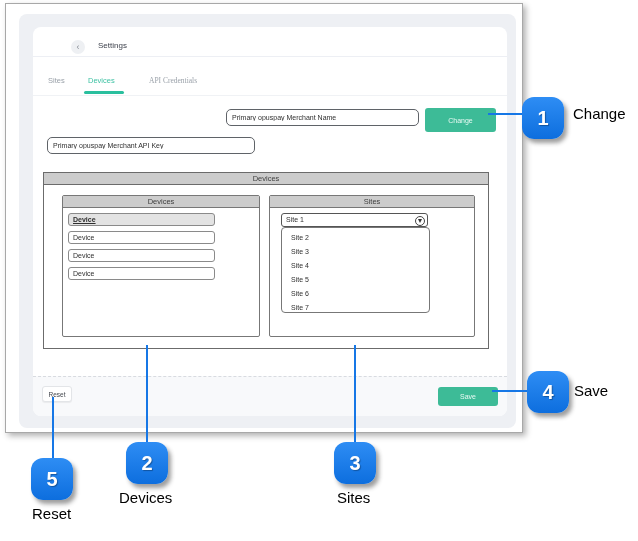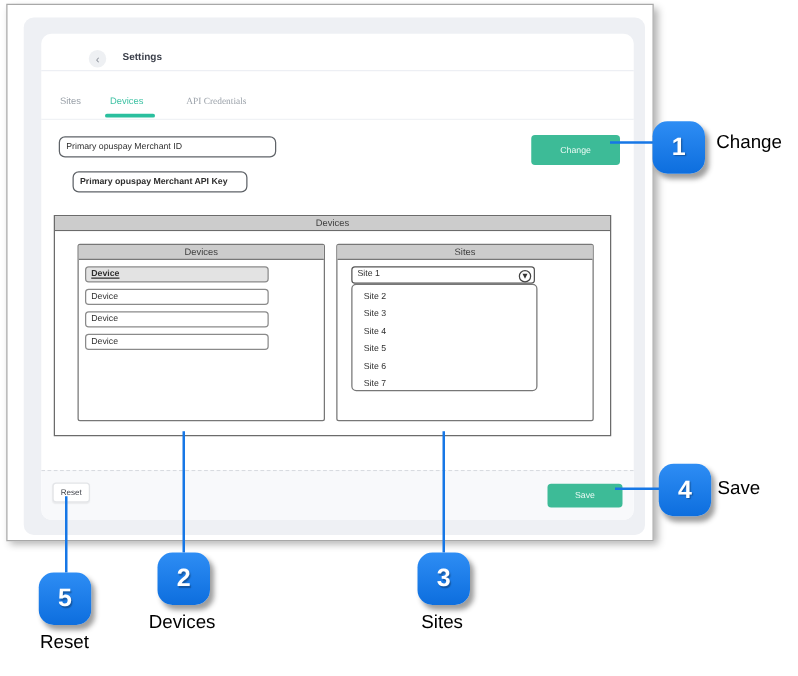--- a/index.html
+++ b/index.html
@@ -14,40 +14,40 @@
     background:#eef0f4; border-radius:8px; }
   .white-card { position:absolute; left:27px; top:23px; width:474px; height:389px;
     background:#ffffff; border-radius:8px; }
 
   
   .card-header { position:absolute; left:0; top:0; width:100%; height:30px;
     border-bottom:1px solid #edeff4; }
   .back-btn { position:absolute; left:38px; top:13px; width:14px; height:14px;
     background:#eef0f3; border-radius:50%; display:flex; align-items:center; justify-content:center;
     color:#8a8f98; font-size:9px; line-height:1; cursor:pointer; }
-  .hdr-title { position:absolute; left:65px; top:14px; font-size:8px; font-weight:bold; color:#3b3f4a; }
+  .hdr-title { position:absolute; left:65px; top:14px; font-size:8px; font-weight:normal; color:#3b3f4a; }
 
   
   .tabs { position:absolute; left:0; top:30px; width:100%; height:39px;
     border-bottom:1px solid #f0f2f5; }
   .tab { position:absolute; top:19px; font-size:7.5px; color:#9aa1a9; cursor:pointer; }
   .tab-sites { left:15px; }
   .tab-devices { left:55px; color:#3fc2a4; }
   .tab-api { left:116px;font-family:Liberation Serif, serif; }
   .tab-underline { position:absolute; left:51px; top:34px; width:40px; height:3px;
     background:#2abf9e; border-radius:2px; }
 
   
   .field { position:absolute; height:17px; border:1px solid #5f6368; border-radius:5px;
     background:#fff; font-size:7px; color:#2f2f2f; padding:0 0 0 5px;
     font-family:"Liberation Sans", sans-serif; line-height:15px; }
   input.field { outline:none; }
   .f1 { left:14px;  top:82px;  width:174px; }
   .f2 { left:193px; top:82px;  width:193px; }
-  .f3 { left:25px;  top:110px; width:140px;font-weight:bold; }
+  .f3 { left:14px;  top:110px; width:208px; }
   .f4 { left:193px; top:110px; width:195px; }
   .btn-change { position:absolute; left:392px; top:81px; width:71px; height:24px;
     background:#3dbb97; border:none; border-radius:3px; color:#eafaf4; font-size:7px;
     font-family:"Liberation Sans", sans-serif; cursor:pointer; }
 
   
   .devices-panel { position:absolute; left:10px; top:145px; width:446px; height:177px;
     border:1px solid #6b6b6b; background:#fff; }
   .panel-titlebar { height:12px; background:#cccccc; border-bottom:1px solid #6b6b6b;
     text-align:center; font-size:7.5px; color:#3f3f3f; line-height:11px; }
@@ -133,21 +133,21 @@
         <span class="hdr-title">Settings</span>
       </div>
 
       <div class="tabs">
         <span class="tab tab-sites">Sites</span>
         <span class="tab tab-devices">Devices</span>
         <span class="tab tab-api">API Credentials</span>
         <div class="tab-underline"></div>
       </div>
 
-      <input class="field f1" readonly="" value="Primary opuspay Merchant ID" style="">
+      <input class="field f2" readonly="" value="Primary opuspay Merchant Name" style="">
       <input class="field f3" readonly="" value="Primary opuspay Merchant API Key" style="">
       <button class="btn-change">Change</button>
 
       <div class="devices-panel">
         <div class="panel-titlebar">Devices</div>
         <div class="panel-body">
 
           <div class="col-box col-devices">
             <div class="col-header">Devices</div>
             <div class="device-item selected">Device</div>

